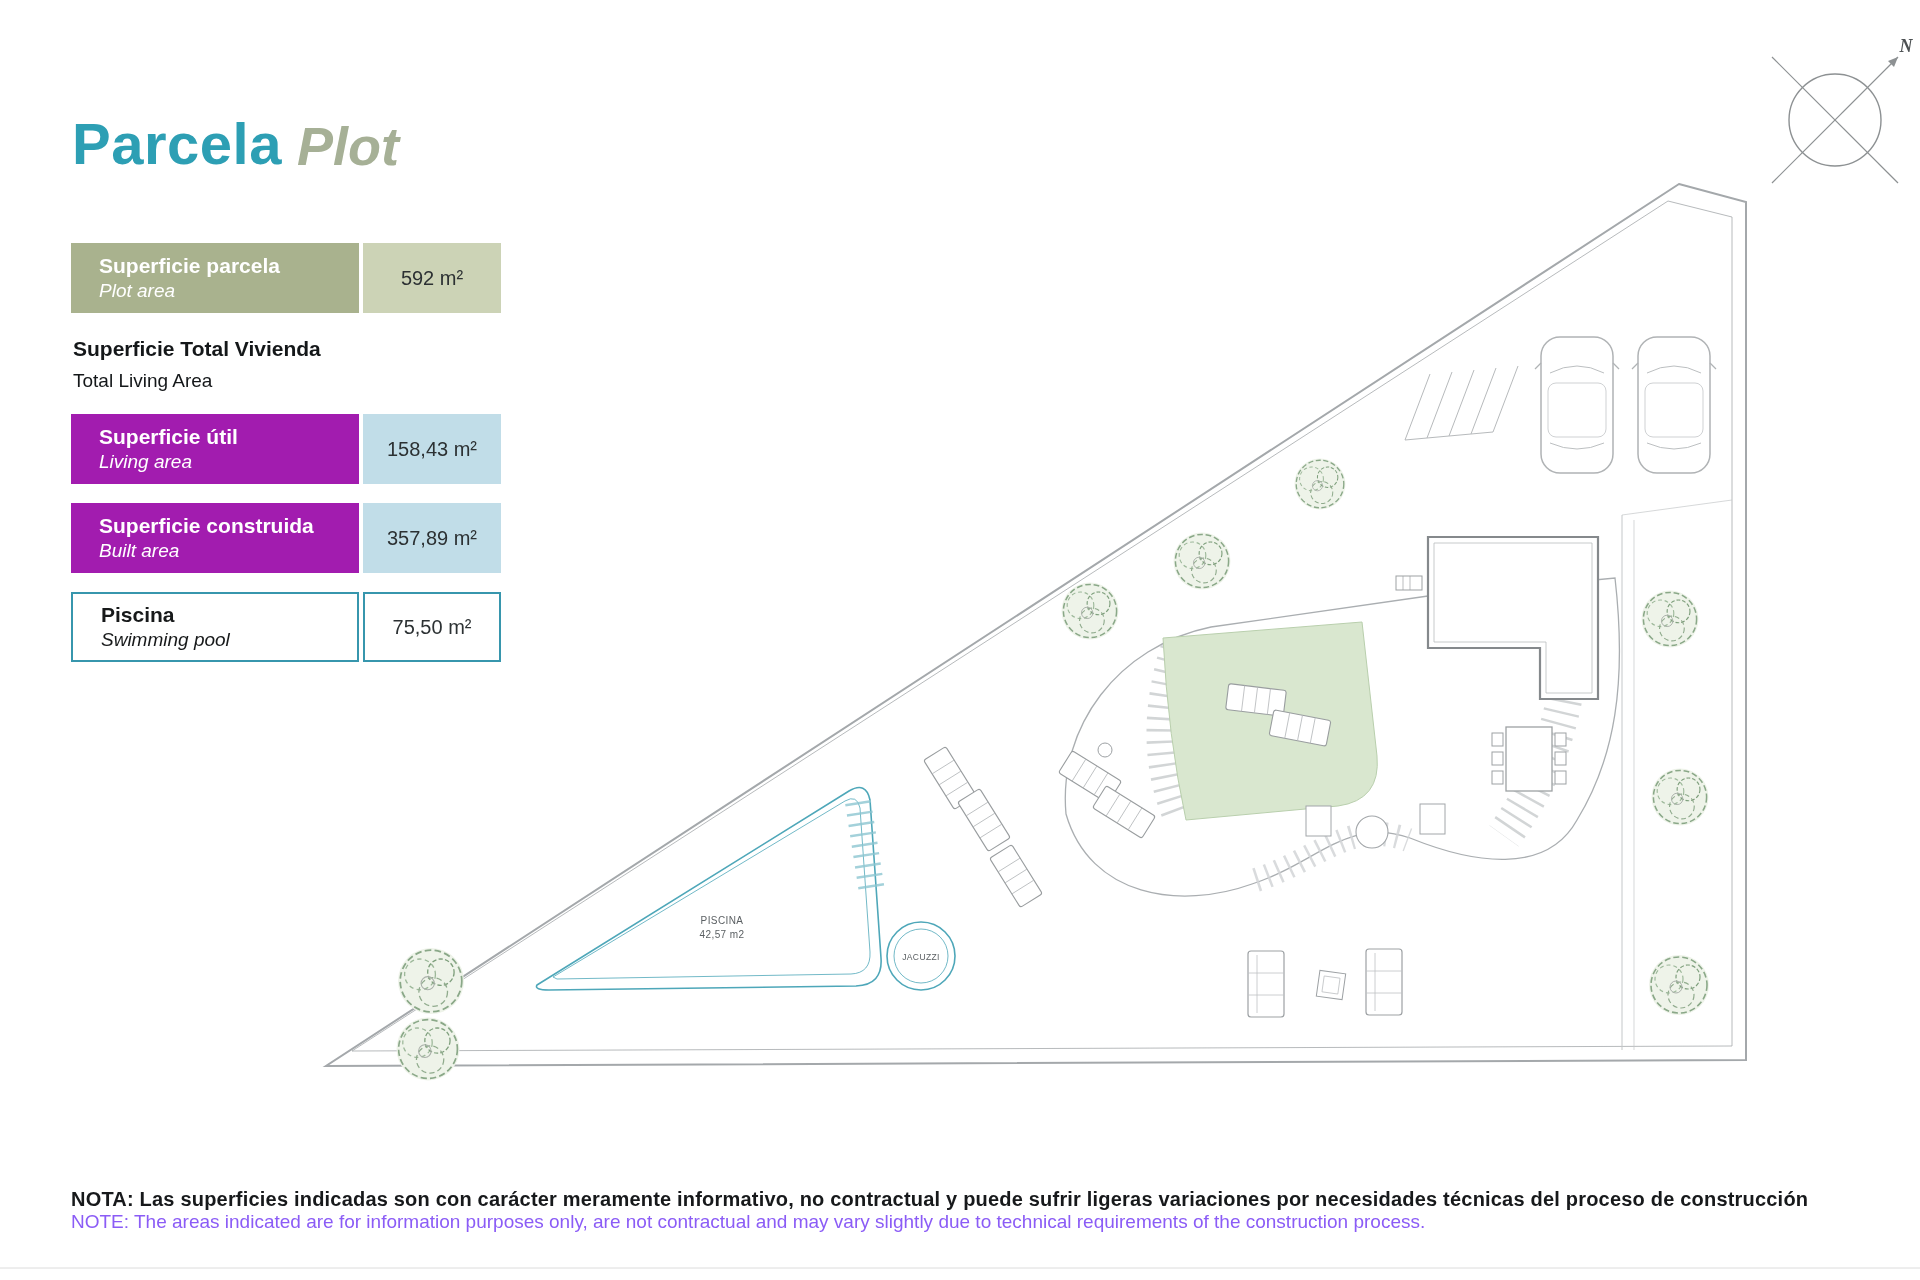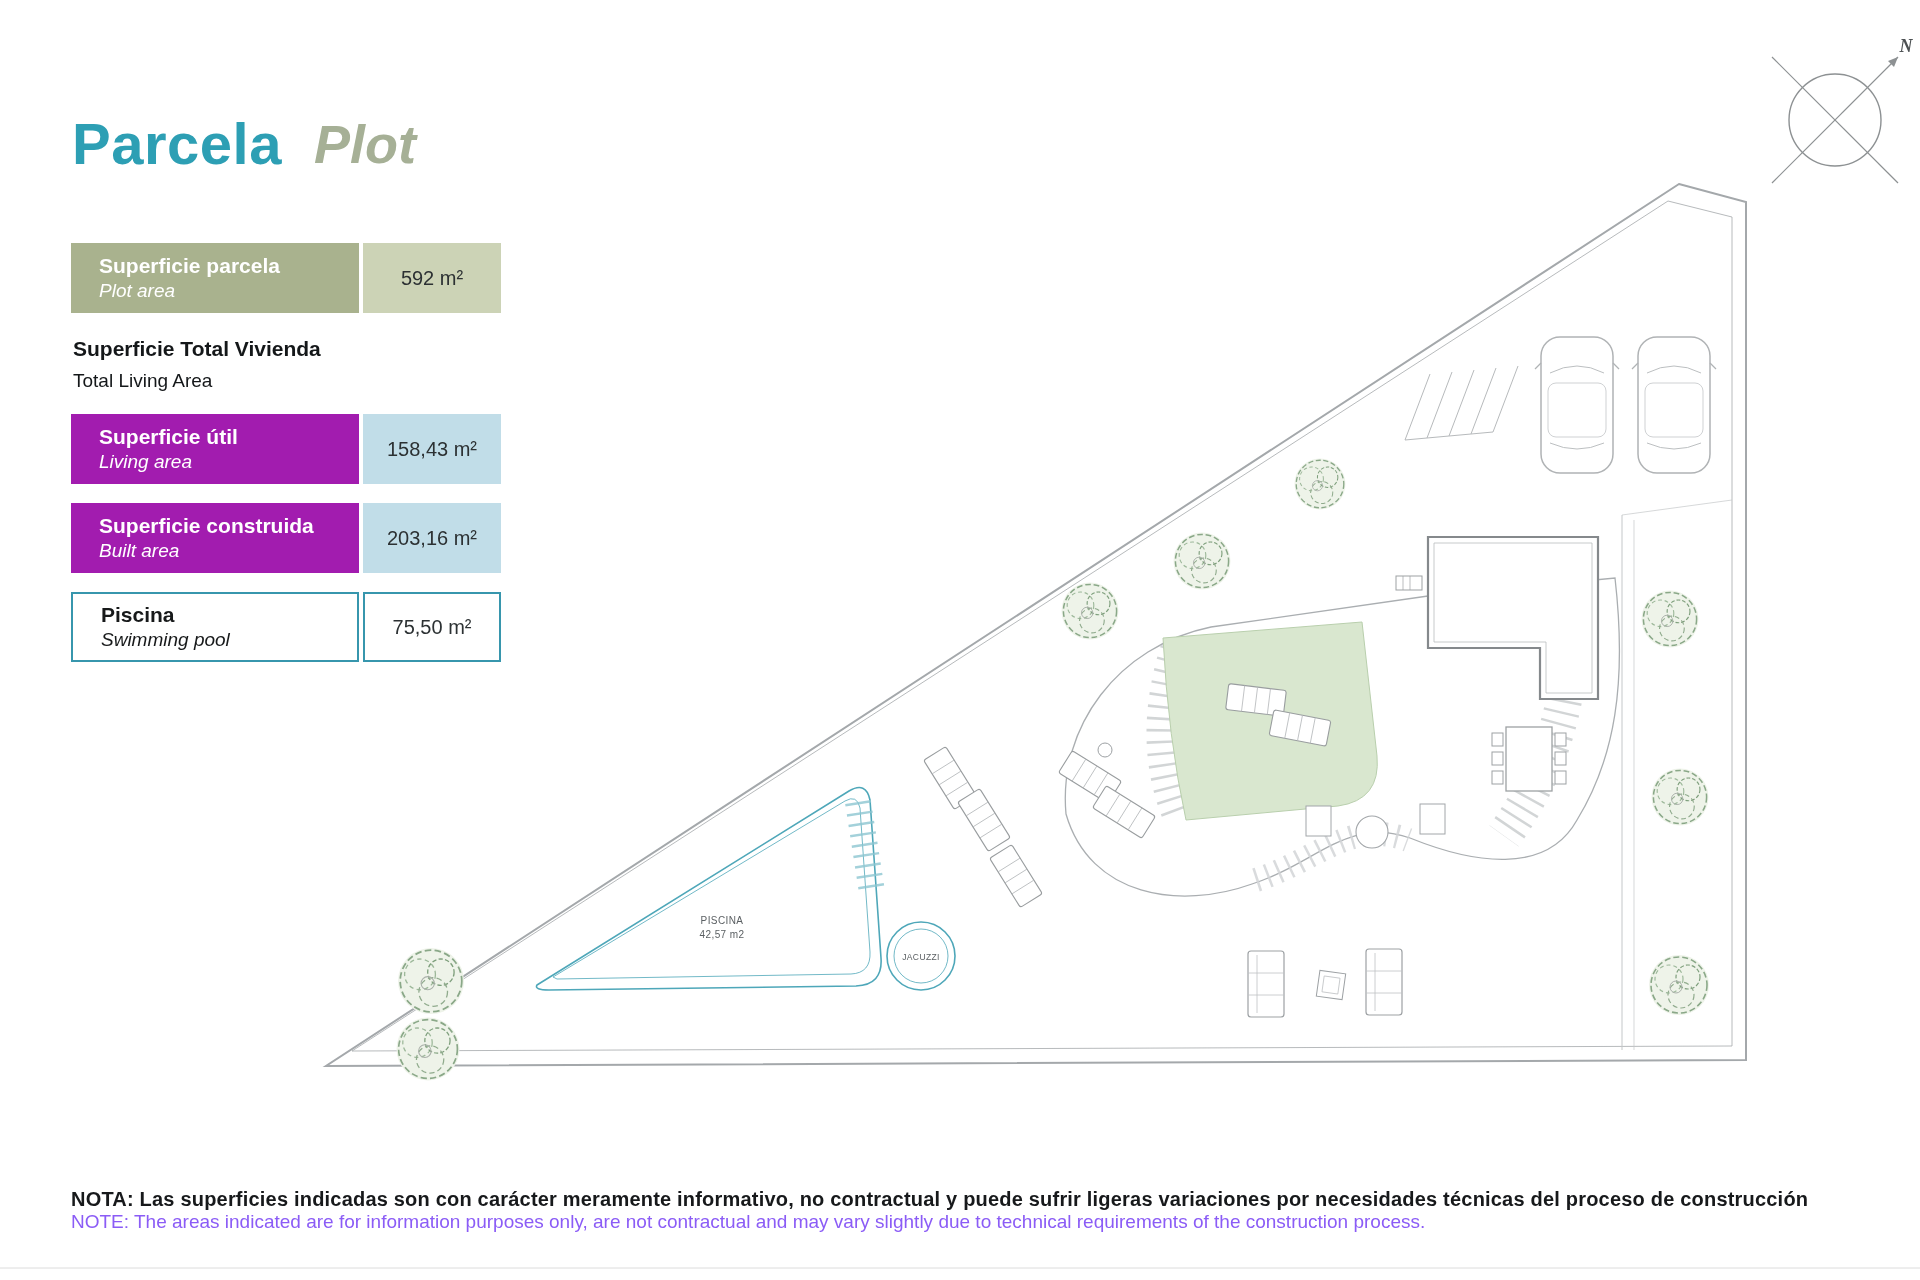--- a/index.html
+++ b/index.html
@@ -1,20 +1,20 @@
 <!DOCTYPE html>
 <html><head>
 <meta charset="utf-8">
 <style>
   *{margin:0;padding:0;box-sizing:border-box}
   html,body{width:1920px;height:1280px;background:#fff;font-family:"Liberation Sans",sans-serif}
   .page{position:relative;width:1920px;height:1280px;overflow:hidden;background:#fff}
   .plan-svg{position:absolute;left:0;top:0;width:1920px;height:1280px}
 
-  .title-block{position:absolute;left:72px;top:110px;display:flex;align-items:center;gap:32px}
+  .title-block{position:absolute;left:72px;top:110px;display:flex;align-items:flex-end;gap:15px}
   .title-es{font-size:58px;font-weight:700;color:#2d9fb4;letter-spacing:.5px}
   .title-en{font-size:54px;font-weight:700;font-style:italic;color:#a6b096}
 
   .areas{position:absolute;left:71px;top:243px;width:430px}
   .arow{display:flex;gap:4px;height:70px}
   .arow.mt{margin-top:19px}
   .cell-label{width:288px;display:flex;flex-direction:column;justify-content:center;padding-left:28px;gap:2px}
   .cell-value{flex:1;display:flex;align-items:center;justify-content:center;font-size:20px;color:#2c3133}
   .sage .cell-label{background:#a9b28e;color:#fff}
   .sage .cell-value{background:#ccd3b6}
@@ -216,21 +216,21 @@
         <span class="l2">Living area</span>
       </div>
       <div class="cell-value">158,43 m²</div>
     </div>
 
     <div class="arow teal mt">
       <div class="cell-label">
         <span class="l1">Superficie construida</span>
         <span class="l2">Built area</span>
       </div>
-      <div class="cell-value">203,16 m²</div>
+      <div class="cell-value">357,89 m²</div>
     </div>
 
     <div class="arow outline mt">
       <div class="cell-label">
         <span class="l1">Piscina</span>
         <span class="l2">Swimming pool</span>
       </div>
       <div class="cell-value">75,50 m²</div>
     </div>
 

